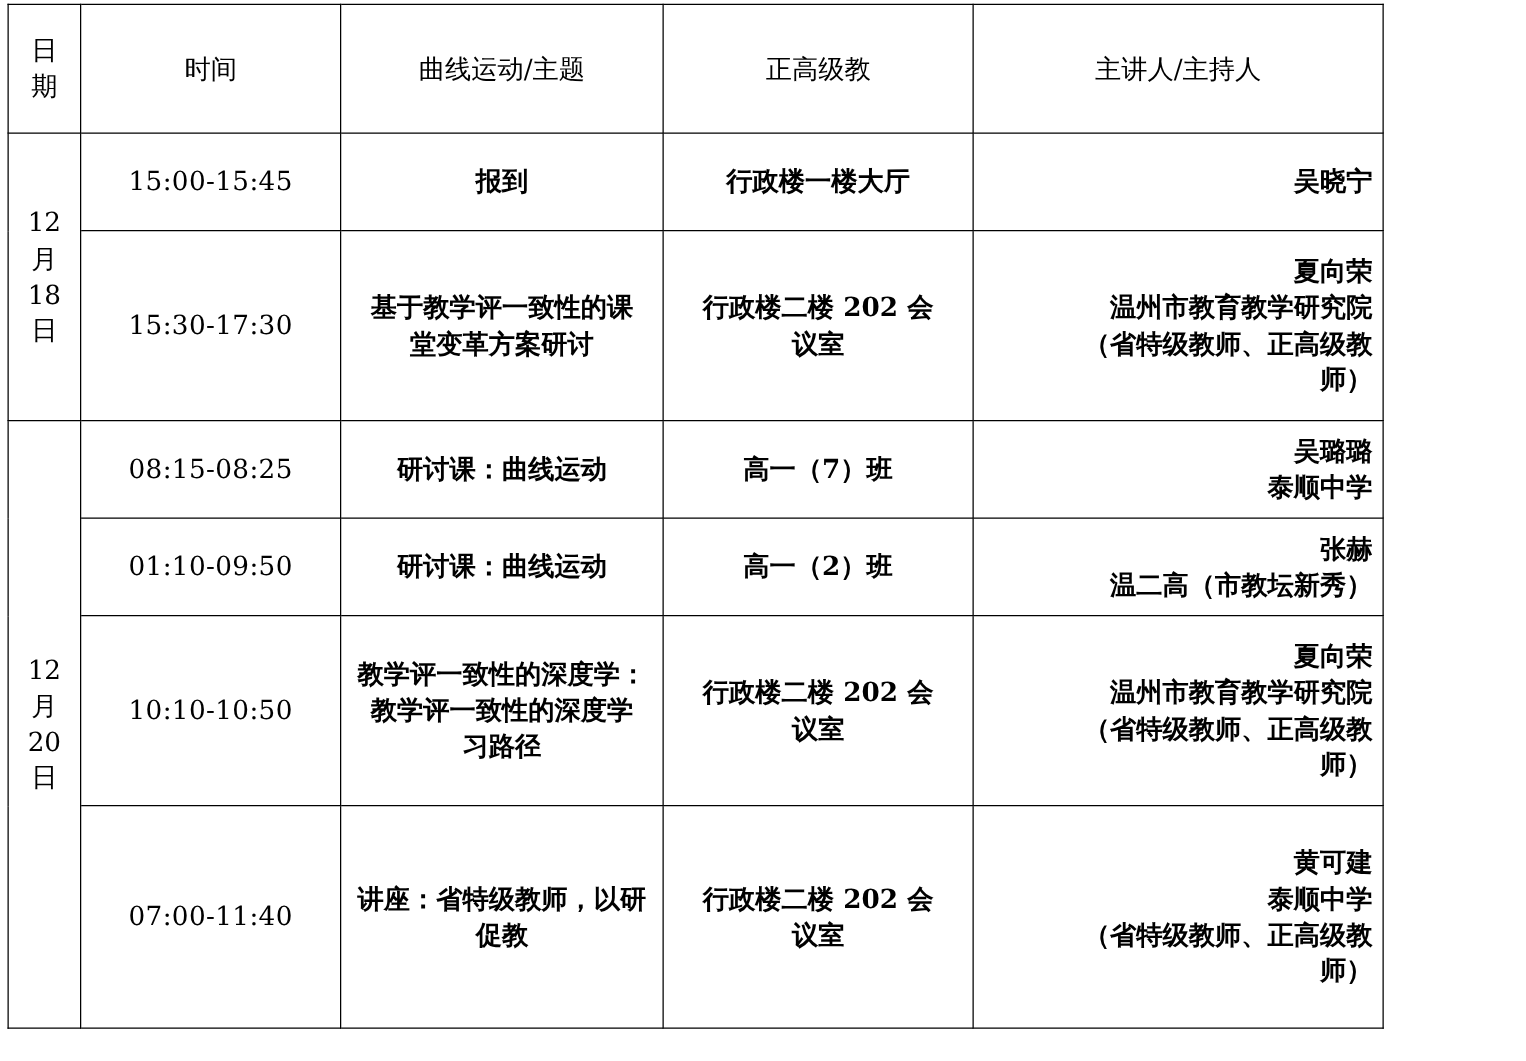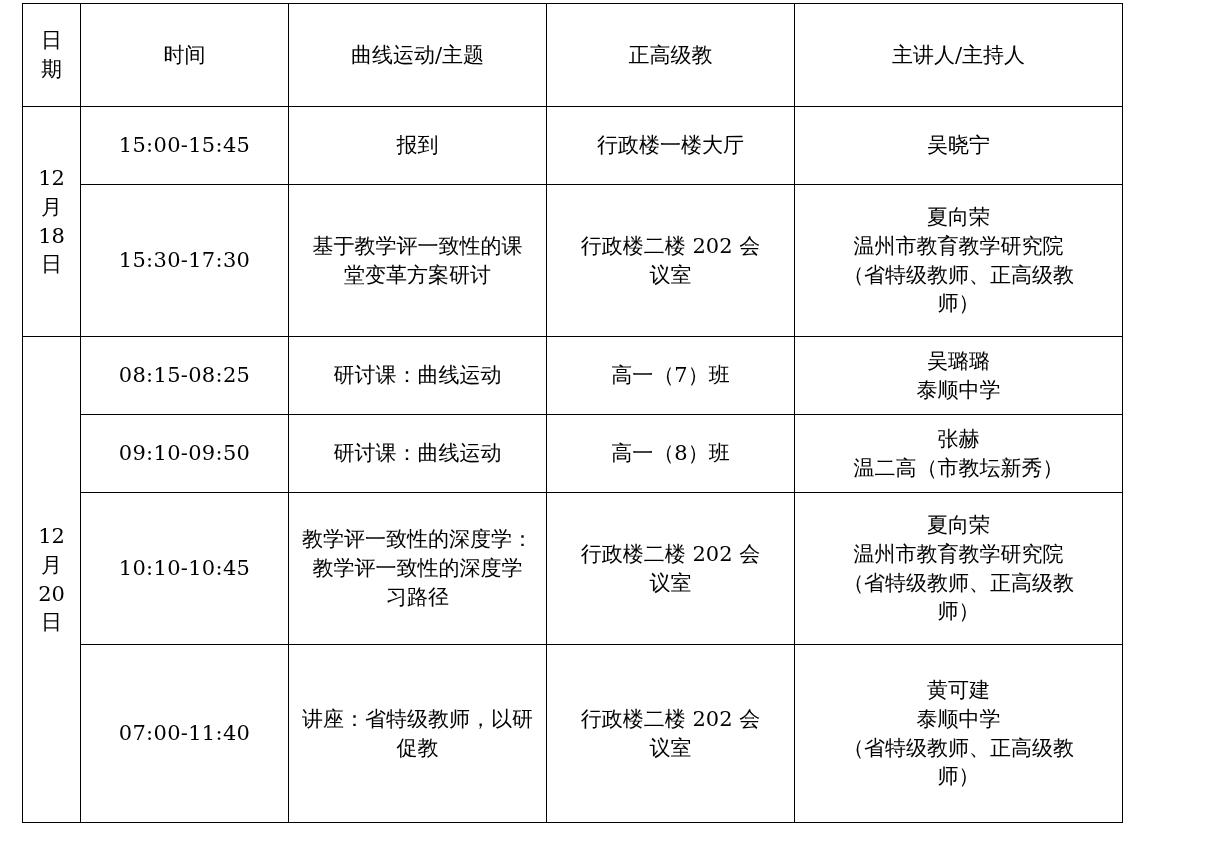--- a/index.html
+++ b/index.html
@@ -15,21 +15,21 @@
   }
   .sheet {
     width: 1221px;
     height: 849px;
     box-sizing: border-box;
     position: relative;
   }
   table.schedule {
     border-collapse: collapse;
     width: 1073px;
-    margin: 3px 0 0 22px;
+    margin: 3px 0 0 6px;
     table-layout: fixed;
   }
   table.schedule td {
     border: 1px solid #000000;
     text-align: center;
     vertical-align: middle;
     font-size: 21px;
     line-height: 1.38;
     padding: 6px 8px;
     font-family: "DejaVu Serif", "Liberation Serif", serif;
@@ -56,26 +56,26 @@
     font-size: 21px;
     height: 90px;
   }
   td.time-cell {
     font-size: 20px;
     letter-spacing: .3px;
   }
   td.center-multi {
     text-align: center;
   }
-  .ln { display: block; }
+  .ln { display: block; font-weight: bold; }
   td.host-cell {
     text-align: center;
     font-size: 20px;
   }
-  td.host-cell .ln { display: block; }
+  td.host-cell .ln { display: block; text-align: right; }
   td.place-cell {
     text-align: left;
     padding-left: 12px;
   }
   td.place-center {
     text-align: center;
   }
   td.topic-left {
     text-align: left;
     padding-left: 16px;
@@ -168,35 +168,35 @@
         <td class="place-center">
           <span class="ln">高一（7）班</span>
         </td>
         <td class="host-cell">
           <span class="ln">吴璐璐</span>
           <span class="ln">泰顺中学</span>
         </td>
       </tr>
 
       <tr class="r4">
-        <td class="time-cell">09:10-09:50</td>
+        <td class="time-cell">01:10-09:50</td>
         <td class="center-multi">
           <span class="ln">研讨课：曲线运动</span>
         </td>
         <td class="place-center">
-          <span class="ln">高一（8）班</span>
+          <span class="ln">高一（2）班</span>
         </td>
         <td class="host-cell">
           <span class="ln">张赫</span>
           <span class="ln">温二高（市教坛新秀）</span>
         </td>
       </tr>
 
       <tr class="r5">
-        <td class="time-cell">10:10-10:45</td>
+        <td class="time-cell">10:10-10:50</td>
         <td class="topic-left">
           <span class="ln">教学评一致性的深度学：</span>
           <span class="ln">教学评一致性的深度学</span>
           <span class="ln">习路径</span>
         </td>
         <td class="place-cell">
           <span class="ln">行政楼二楼 202 会</span>
           <span class="ln">议室</span>
         </td>
         <td class="host-cell">

